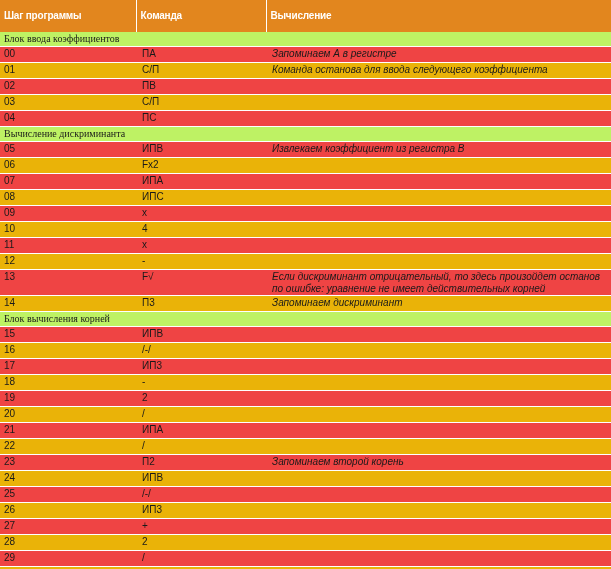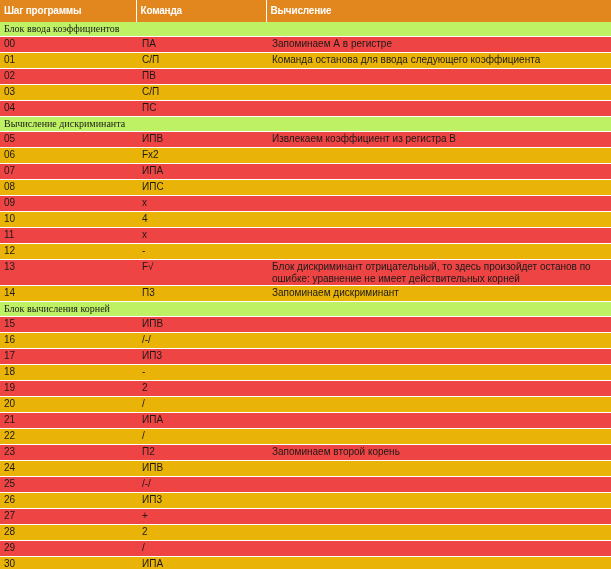--- a/index.html
+++ b/index.html
@@ -1,28 +1,28 @@
 <!DOCTYPE html>
 <html><head>
 <meta charset="utf-8">
 <style>
   html, body { margin: 0; padding: 0; background: #ffffff; }
   body { width: 611px; height: 569px; overflow: hidden; font-family: "Liberation Sans", sans-serif; font-size: 10px; color: #1a1a1a; }
   table { border-collapse: collapse; width: 611px; table-layout: fixed; }
   col.c1 { width: 136px; }
   col.c2 { width: 130px; }
   col.c3 { width: 345px; }
-  th { background: #e2861e; color: #ffffff; font-weight: bold; text-align: left; height: 22px; padding: 0 0 0 4px; line-height: 14px; font-size: 10px; letter-spacing: -0.2px; }
+  th { background: #e2861e; color: #ffffff; font-weight: bold; text-align: left; height: 32px; padding: 0 0 0 4px; line-height: 14px; font-size: 10px; letter-spacing: -0.2px; }
   th.sep { border-left: 1px solid #ffffff; margin-top: 34px; }
   td { height: 14px; padding: 0 0 0 4px; line-height: 14px; vertical-align: top; border-bottom: 1px solid #ffffff; font-size: 10px; }
   tr.section td { background: #bef264; color: #1a1a1a; font-family: Liberation Serif, serif; }
   tr.odd td { background: #ef4444; }
   tr.even td { background: #eab308; }
   td.cmd { padding-left: 6px; }
-  td.comment { padding-left: 6px; line-height: 12px; padding-top: 1px; }
+  td.comment { padding-left: 6px; line-height: 12px; padding-top: 1px; font-style: italic; }
 </style>
 </head>
 <body>
 
 <table>
   <colgroup>
       <col class="c1">
       <col class="c2">
       <col class="c3">
     </colgroup>
@@ -101,21 +101,21 @@
         <td class="comment"></td>
       </tr>
       <tr class="even">
         <td>12</td>
         <td class="cmd">-</td>
         <td class="comment"></td>
       </tr>
       <tr class="odd">
         <td>13</td>
         <td class="cmd">F√</td>
-        <td class="comment">Блок дискриминант отрицательный, то здесь произойдет останов по ошибке: уравнение не имеет действительных корней</td>
+        <td class="comment">Если дискриминант отрицательный, то здесь произойдет останов по ошибке: уравнение не имеет действительных корней</td>
       </tr>
       <tr class="even">
         <td>14</td>
         <td class="cmd">П3</td>
         <td class="comment">Запоминаем дискриминант</td>
       </tr>
       <tr class="section">
         <td colspan="3">Блок вычисления корней</td>
       </tr>
       <tr class="odd">

